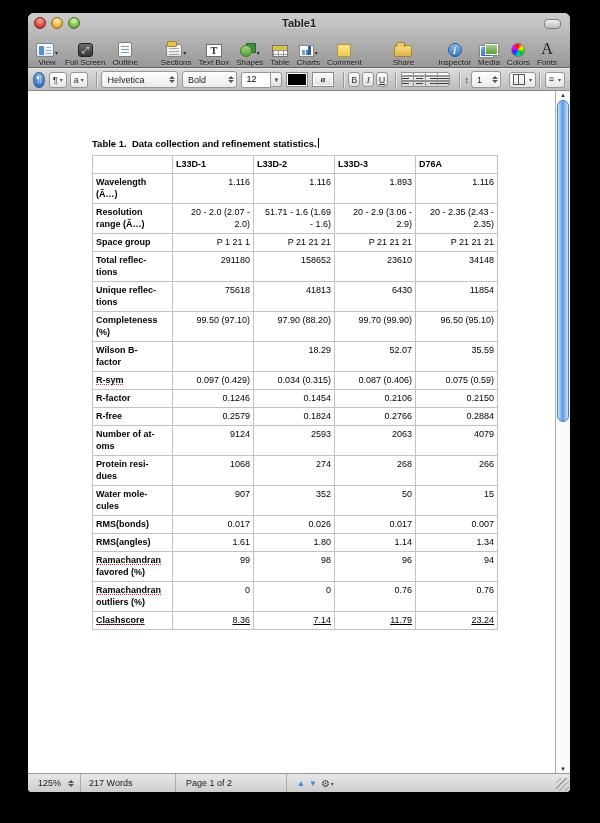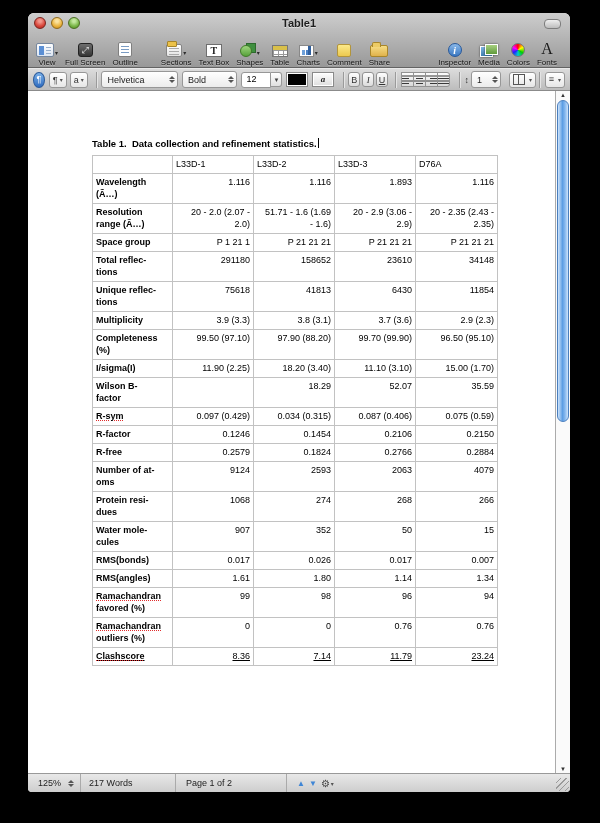--- a/index.html
+++ b/index.html
@@ -20,21 +20,21 @@
   .light.yellow{background:radial-gradient(circle at 50% 30%,#fbe3a0 15%,#eab33e 60%,#c28617);border:1px solid #8f6a1d;box-sizing:border-box;}
   .light.green{background:radial-gradient(circle at 50% 30%,#c4e8a0 15%,#7ab648 60%,#4d8a1f);border:1px solid #4c6e23;box-sizing:border-box;}
   .wtitle{text-align:center;font-size:11px;font-weight:bold;color:#1e1e1e;
           line-height:20px;text-shadow:0 1px 0 rgba(255,255,255,.5);}
   .lozenge{position:absolute;right:9px;top:6px;width:15px;height:8px;border-radius:4px;
            background:linear-gradient(#efefef,#bdbdbd);border:1px solid #7d7d7d;}
   
   .toolbar{display:flex;align-items:flex-end;height:34px;padding:0 6px 2px 8px;}
   .tb-item{display:flex;flex-direction:column;align-items:center;margin-right:7px;cursor:default;}
   .tb-item.g2{margin-left:16px;}
-  .tb-item.g3{}
+  .tb-item.g3{margin-left:24px;}
   .tb-item.g4{margin-left:auto;}
   .tb-icon-wrap{display:flex;align-items:flex-end;height:17px;}
   .tb-arrow{font-size:6px;color:#2c2c2c;margin-left:1px;line-height:8px;}
   .tb-label{font-size:8px;color:#141414;margin-top:1px;text-shadow:0 1px 0 rgba(255,255,255,.35);white-space:nowrap;}
   .tbi{position:relative;box-sizing:border-box;}
   .icon-view{width:18px;height:14px;background:linear-gradient(#fdfdfd,#dde6f2);border:1px solid #76879e;border-radius:2px;}
   .icon-view::before{content:"";position:absolute;left:2px;top:2px;width:5px;height:9px;background:#5b8fd4;}
   .icon-view::after{content:"";position:absolute;left:9px;top:3px;right:2px;height:8px;
      background:repeating-linear-gradient(#9ab0cc 0 1px,transparent 1px 3px);}
   .icon-full-screen{width:15px;height:14px;background:linear-gradient(#6e6e6e,#343434);border:1px solid #222;border-radius:3px;color:#fff;font-size:9px;line-height:13px;text-align:center;}
@@ -102,21 +102,21 @@
   .ls-icon{font-size:9px;color:#333;margin-right:2px;}
   .gridicon{width:10px;height:9px;border:1px solid #555;background:linear-gradient(90deg,transparent 4px,#555 4px 5px,transparent 5px);margin-right:2px;}
   .listicon{font-size:9px;color:#333;margin-right:2px;line-height:9px;}
   
   .content{position:absolute;left:0;top:78px;right:0;bottom:19px;background:#fff;overflow:hidden;}
   .page{position:absolute;left:0;top:0;right:15px;bottom:0;background:#fff;}
   .doc-title{position:absolute;left:64px;top:47px;font-size:9.5px;font-weight:bold;color:#000;white-space:pre;}
   .caret{display:inline-block;width:1px;height:10px;background:#000;margin-left:1px;vertical-align:-1px;}
   table.stats{position:absolute;left:64px;top:64px;width:405px;border-collapse:collapse;table-layout:fixed;}
   table.stats td,table.stats th{border:1px solid #c2c2c2;vertical-align:top;font-size:9px;line-height:12px;padding:2px 3px 1px 3px;white-space:pre-line;overflow:hidden;}
-  table.stats th{font-weight:normal;text-align:left;height:14px;}
+  table.stats th{font-weight:bold;text-align:left;height:14px;}
   td.rlabel{font-weight:bold;text-align:left;}
   td.val{text-align:right;font-weight:normal;}
   .miss{text-decoration:underline;text-decoration-style:dotted;text-decoration-color:#e02c2c;text-decoration-thickness:1px;text-underline-offset:1px;}
   
   .scrollbar{position:absolute;right:0;top:0;bottom:0;width:15px;background:#fafafa;border-left:1px solid #ababab;box-sizing:border-box;}
   .sb-up{position:absolute;top:1px;left:0;right:0;text-align:center;font-size:6px;color:#333;}
   .sb-thumb{position:absolute;left:1px;top:9px;width:12px;height:322px;border-radius:6px;
      background:linear-gradient(90deg,#cfe4fb,#5d9ee4 45%,#86b8ef 70%,#cfe4fb);
      border:1px solid #4a7fbf;box-sizing:border-box;}
   .sb-down{position:absolute;bottom:1px;left:0;right:0;text-align:center;font-size:6px;color:#333;}
@@ -396,41 +396,27 @@
                 <td class="val">34148</td>
               </tr>
               <tr style="height: 30px;">
                 <td class="rlabel"><span>Unique reflec-</span>
 <span>tions</span></td>
                 <td class="val">75618</td>
                 <td class="val">41813</td>
                 <td class="val">6430</td>
                 <td class="val">11854</td>
               </tr>
-              <tr style="height: 18px;">
-                <td class="rlabel"><span>Multiplicity</span></td>
-                <td class="val">3.9 (3.3)</td>
-                <td class="val">3.8 (3.1)</td>
-                <td class="val">3.7 (3.6)</td>
-                <td class="val">2.9 (2.3)</td>
-              </tr>
               <tr style="height: 30px;">
                 <td class="rlabel"><span>Completeness</span>
 <span>(%)</span></td>
                 <td class="val">99.50 (97.10)</td>
                 <td class="val">97.90 (88.20)</td>
                 <td class="val">99.70 (99.90)</td>
                 <td class="val">96.50 (95.10)</td>
-              </tr>
-              <tr style="height: 18px;">
-                <td class="rlabel"><span>I/sigma(I)</span></td>
-                <td class="val">11.90 (2.25)</td>
-                <td class="val">18.20 (3.40)</td>
-                <td class="val">11.10 (3.10)</td>
-                <td class="val">15.00 (1.70)</td>
               </tr>
               <tr style="height: 30px;">
                 <td class="rlabel"><span>Wilson B-</span>
 <span>factor</span></td>
                 <td class="val"></td>
                 <td class="val">18.29</td>
                 <td class="val">52.07</td>
                 <td class="val">35.59</td>
               </tr>
               <tr style="height: 18px;">

